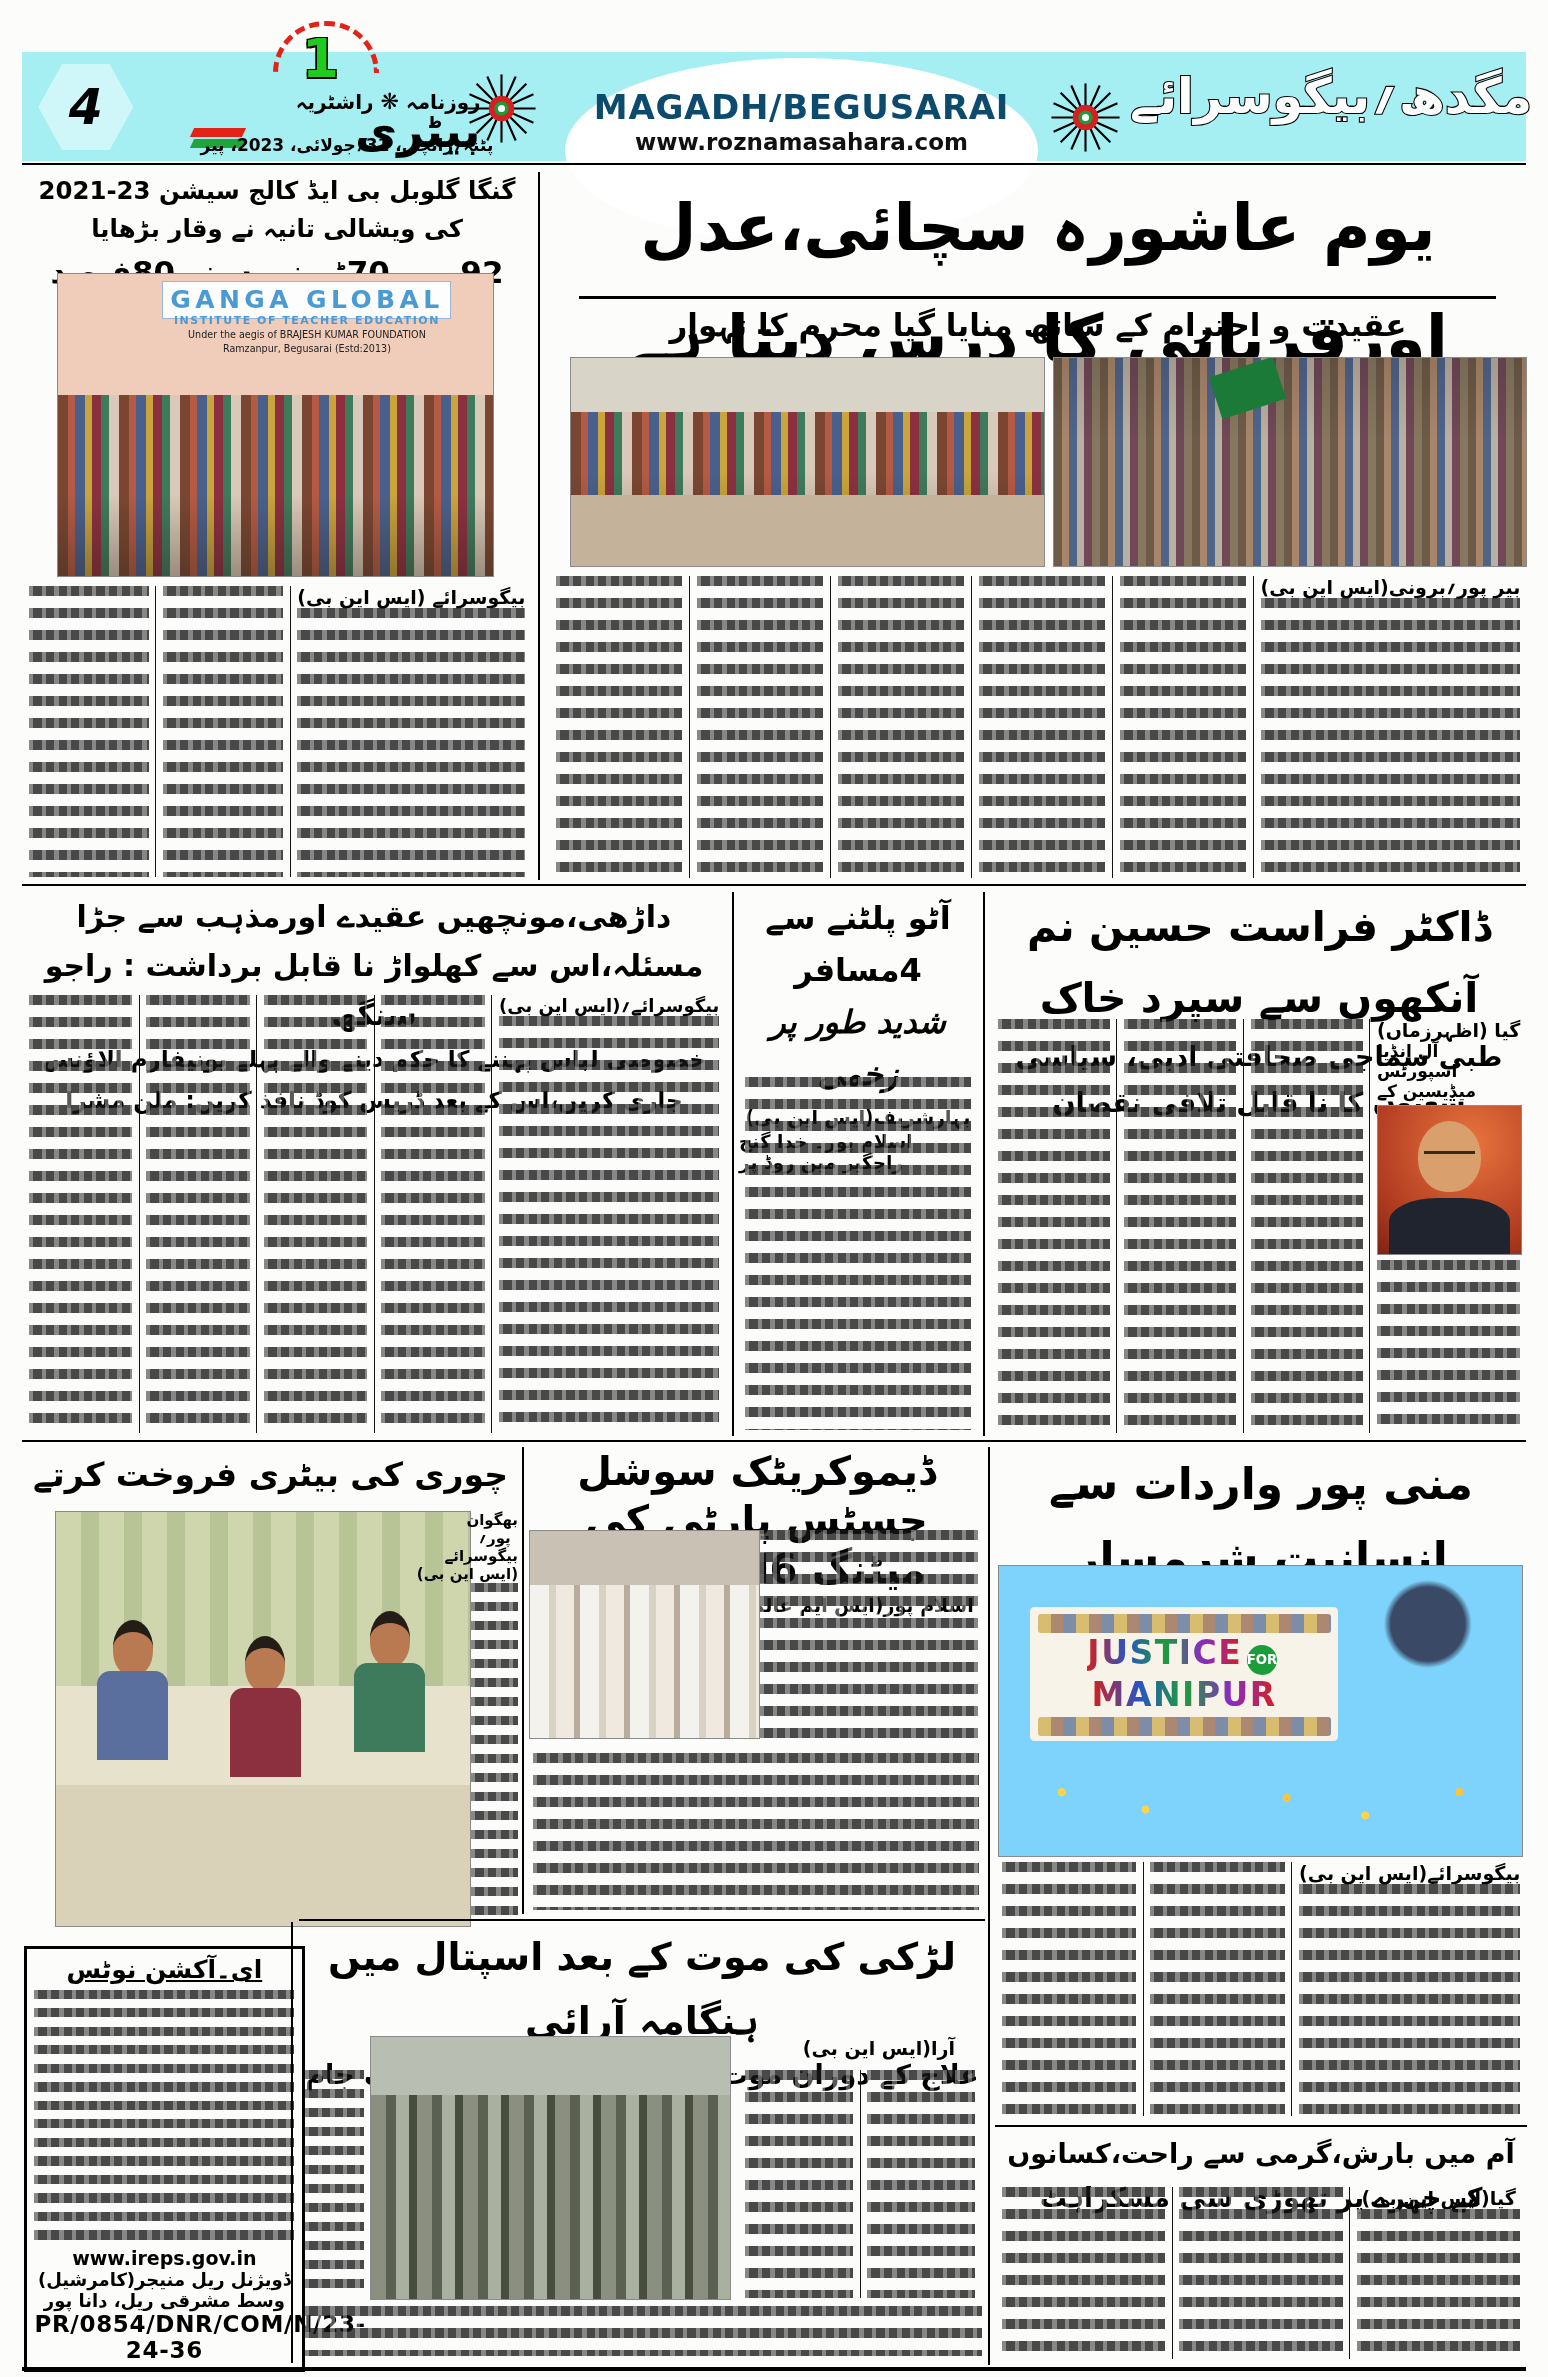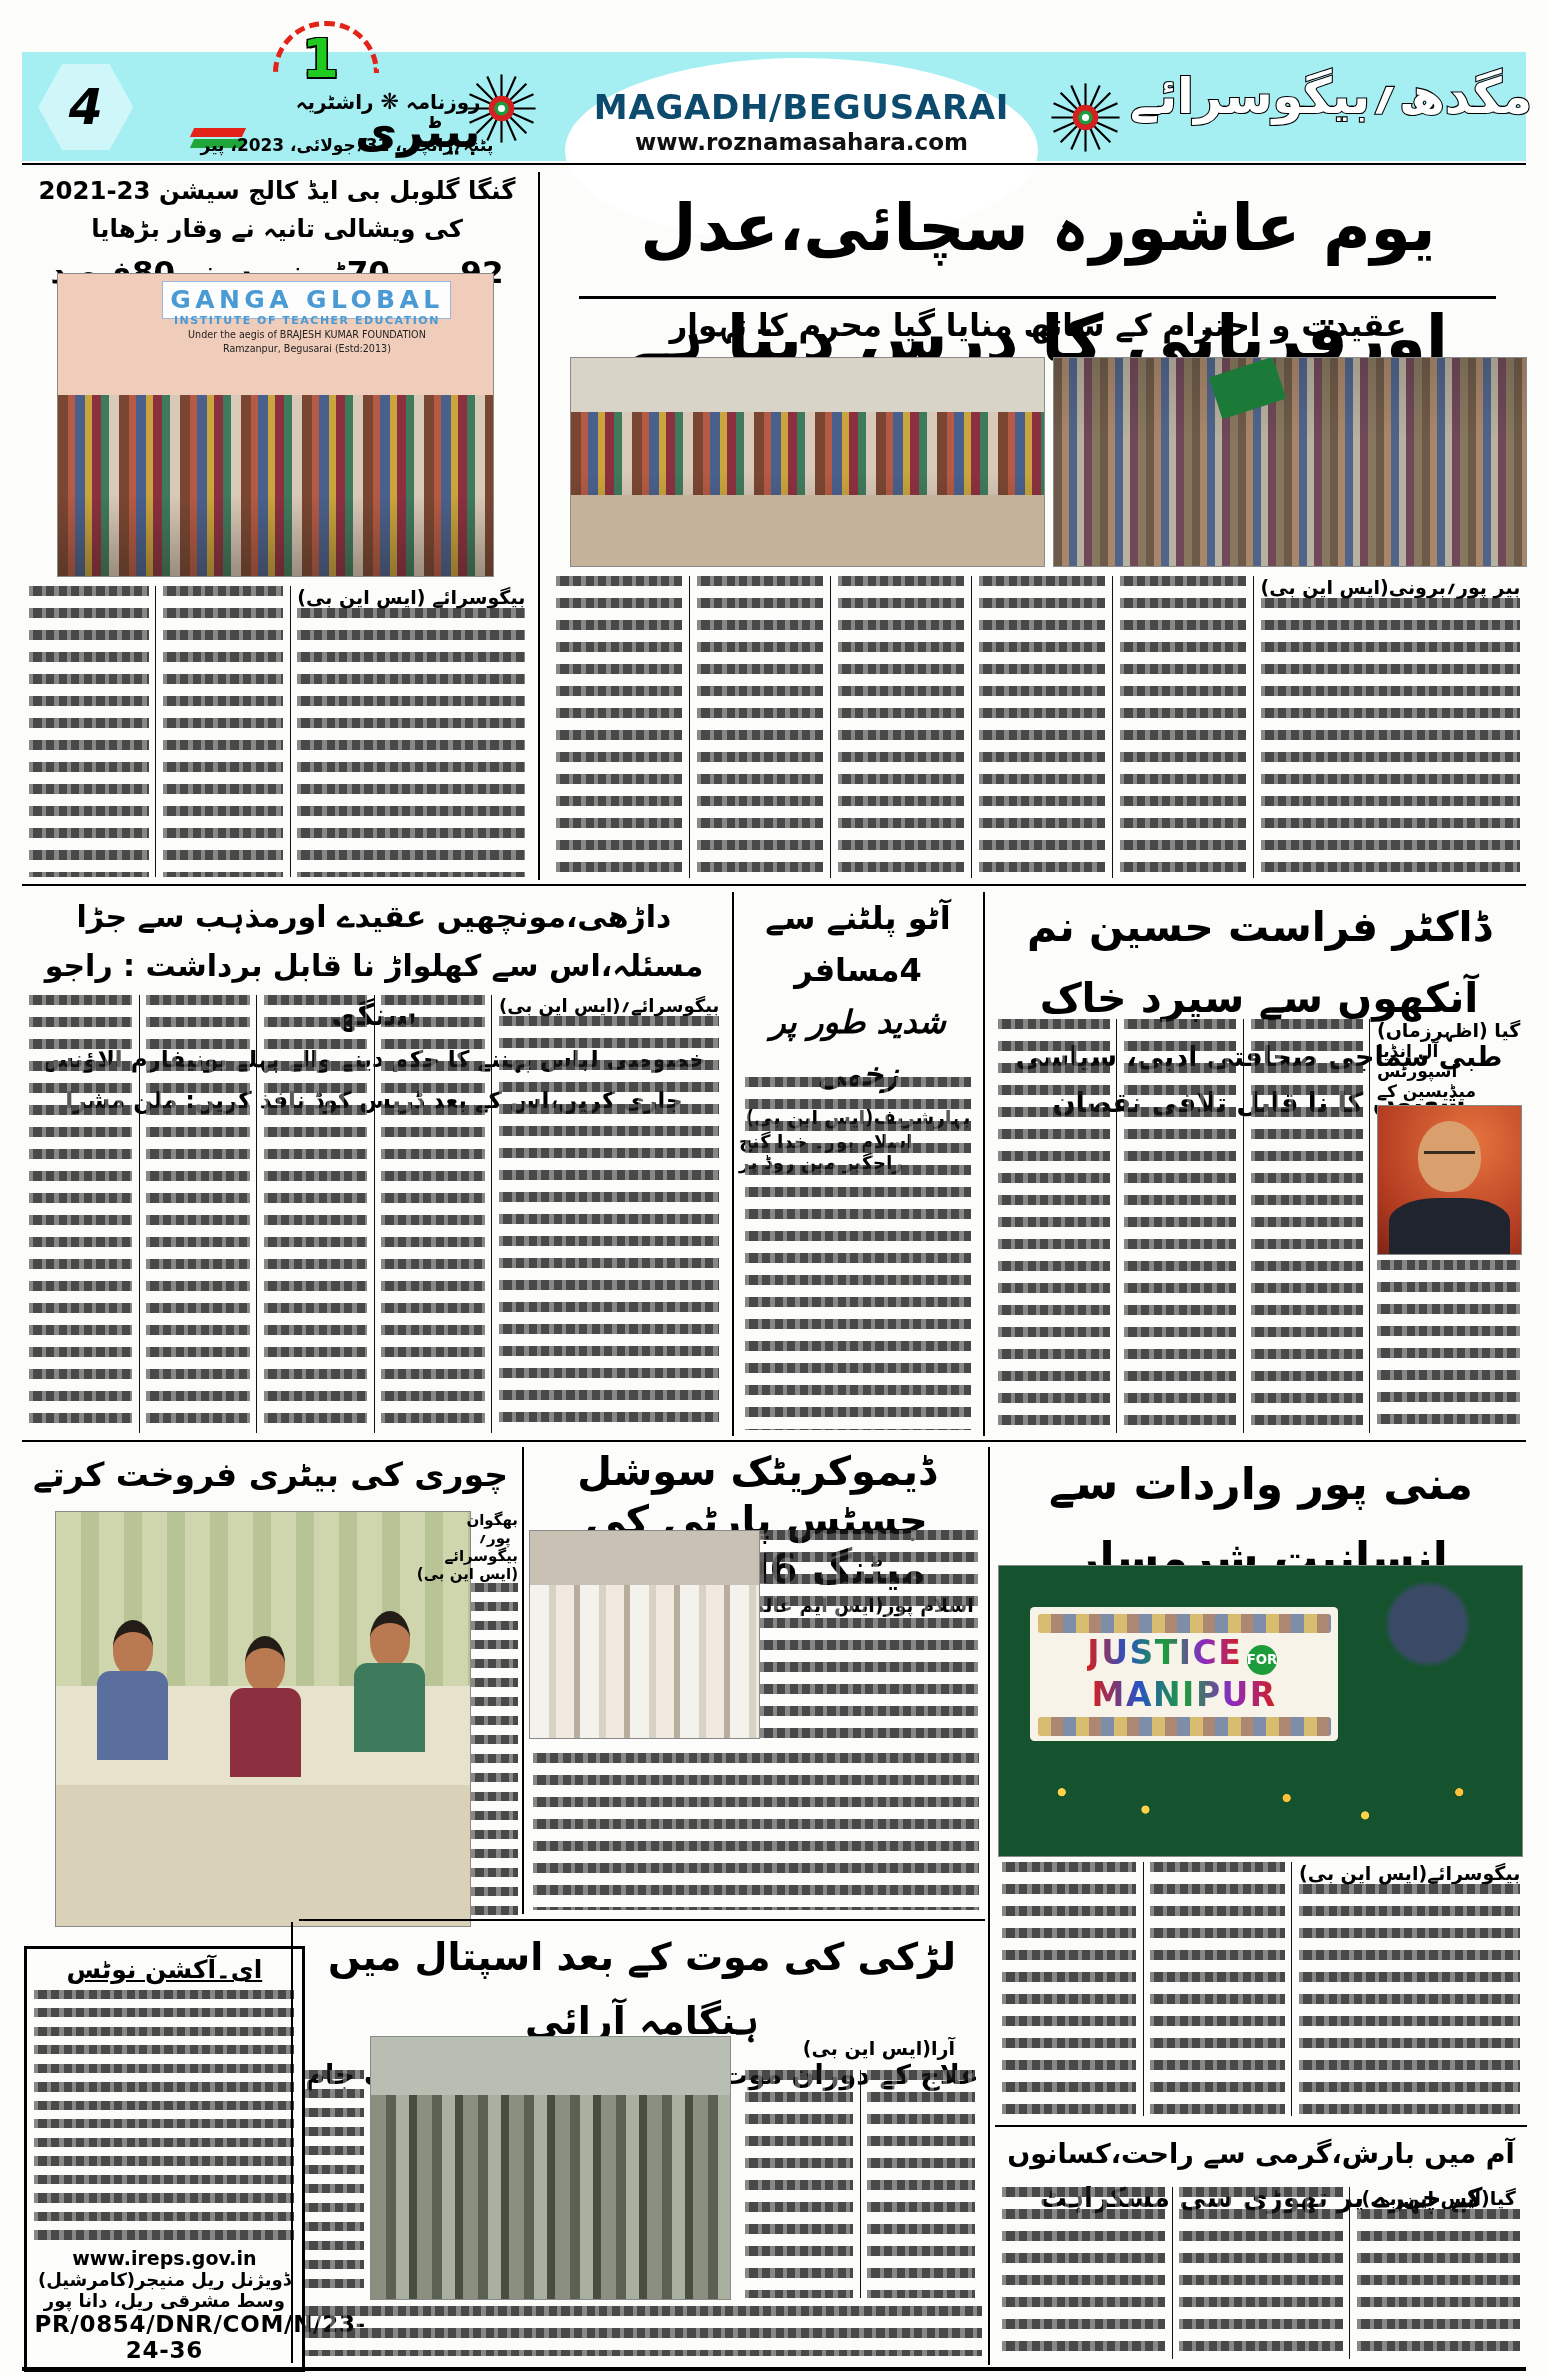--- a/index.html
+++ b/index.html
@@ -60,21 +60,21 @@
   .sign .s2{font-size:11px;font-weight:bold;letter-spacing:1.5px;}
   .sign .s3{font-size:9.6px;color:#222;margin-top:2.2px;}
   .flag{position:absolute;width:67px;height:44px;background:#1c7a38;transform:rotate(-18deg);}
   .banner{position:absolute;background:#f7f3e8;border-radius:4.4px;text-align:center;padding:4.4px 7.4px;}
   .banner .b-main{font-size:33px;font-weight:bold;letter-spacing:1.5px;
      background:linear-gradient(90deg,#d42020,#2a52c4,#1d9c3c,#8a2ac4,#d42020);
      -webkit-background-clip:text;background-clip:text;color:transparent;white-space:nowrap;}
   .banner .b-for{display:inline-block;background:#1d9c3c;color:#fff;border-radius:50%;font-size:13.3px;font-weight:bold;
      width:30px;height:30px;line-height:30px;vertical-align:middle;margin:0 4.4px;}
   .banner .b-faces{height:19px;background:repeating-linear-gradient(90deg,#caa43c 0 13.3px,#8c5a40 13.3px 25px,#4a628c 25px 38px);opacity:.7;border-radius:3px;margin-top:3px;}
-  .candles{background:#14532d;}
+  .candles{background:#7dd3fc;}
   .candles .dots{position:absolute;inset:0;background-image:
      radial-gradient(circle 4.4px at 12% 78%, #ffd24a 0 3.7px, transparent 4.4px),
      radial-gradient(circle 4.4px at 28% 84%, #ffd24a 0 3.7px, transparent 4.4px),
      radial-gradient(circle 4.4px at 55% 80%, #ffc23a 0 3.7px, transparent 4.4px),
      radial-gradient(circle 4.4px at 70% 86%, #ffd24a 0 3.7px, transparent 4.4px),
      radial-gradient(circle 4.4px at 88% 78%, #ffc23a 0 3.7px, transparent 4.4px),
      radial-gradient(circle 44px at 82% 20%, #3a4a66 0 37px, transparent 44px);}
   .fig{position:absolute;}
   .fig .head{width:40px;height:44px;background:#b97a52;border-radius:50% 50% 45% 45%;margin:0 auto;border-top:12px solid #241c16;}
   .fig .body{width:71px;height:89px;border-radius:13.3px 13.3px 0 0;margin-top:-4.4px;}

